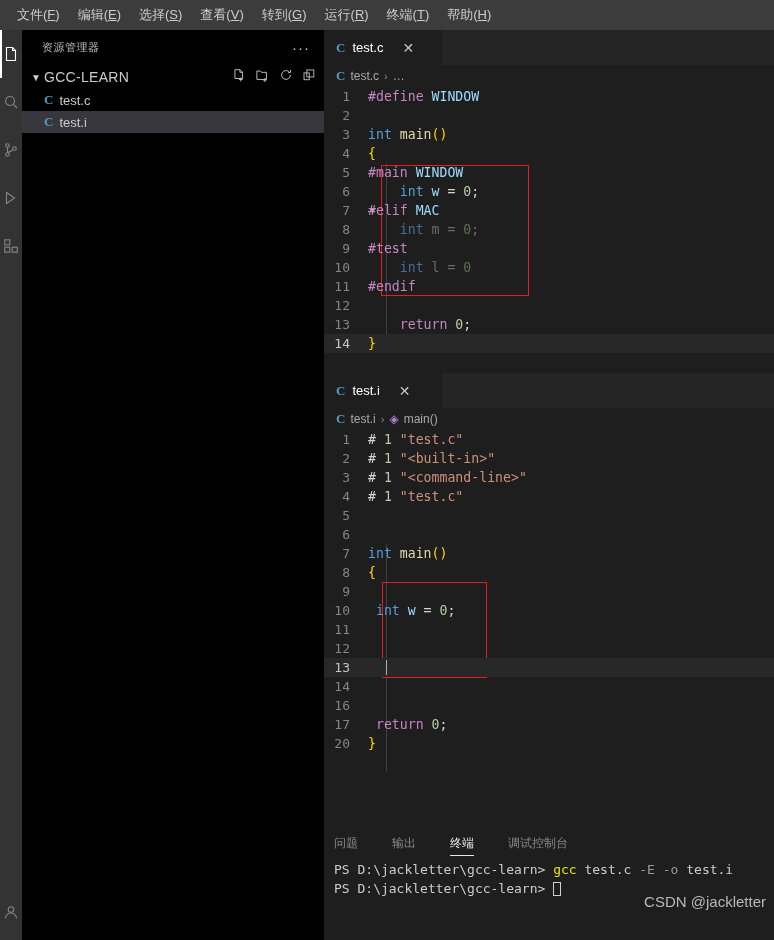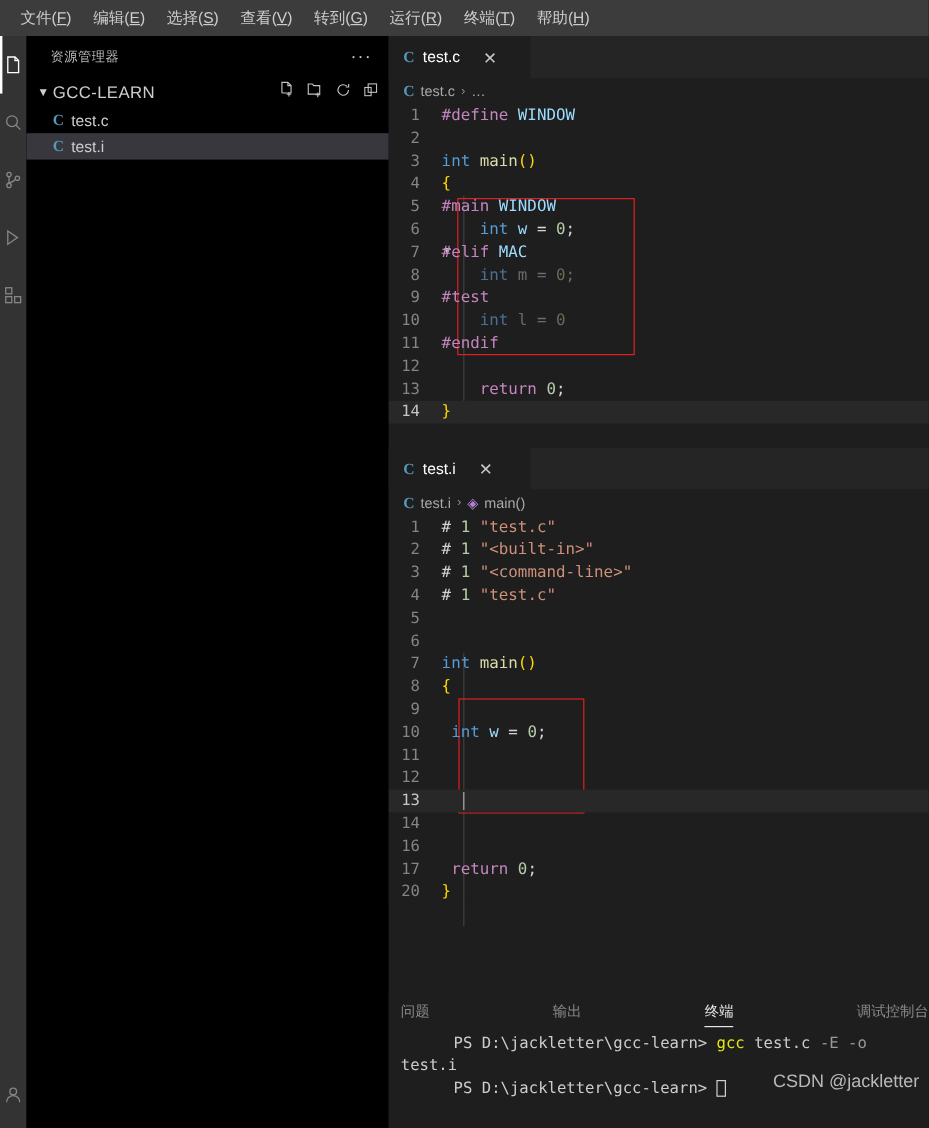--- a/index.html
+++ b/index.html
@@ -120,31 +120,31 @@
     position:absolute; width:1px; background:#404040; top:0; bottom:0;
   }
   .redbox {
     position: absolute; border: 1px solid #e02020; pointer-events: none;
   }
   .folder-arrow { position:absolute; color:#c5c5c5; font-size:9px; }
   .caret { display:inline-block; width:1px; height:15px; background:#aeafad; vertical-align:-3px;}
 
   
   #panel { position:absolute; left:324px; width:450px; background:#1e1e1e; }
-  .panel-tabs { height:34px; display:flex; align-items:center; padding-left:10px; gap:10px;justify-content:space-between;}
+  .panel-tabs { height:34px; display:flex; align-items:center; padding-left:10px; gap:34px;}
   .ptab { color:#8a8a8a; font-size:12px; position:relative; height:34px; display:flex; align-items:center;}
   .ptab.active { color:#e7e7e7; }
   .ptab.active::after {
     content:""; position:absolute; left:0; right:0; bottom:4px; height:1px; background:#e7e7e7;
   }
   .term {
     font-family:"DejaVu Sans Mono","Liberation Mono",monospace;
     font-size:13px; line-height:19px; padding-left:10px; color:#cccccc;
   }
-  .t-ps { color:#cccccc;margin-left:44px; }
+  .t-ps { color:#cccccc; }
   .t-cmd { color:#e5e510; }
   .t-arg { color:#cccccc; }
   .t-flag { color:#9a9a9a; }
   .tcaret { display:inline-block; width:8px; height:14px; border:1px solid #d0d0d0; vertical-align:-3px;}
   #watermark {
     position:absolute; right:8px; bottom:30px;
     color:#b9b9b9; font-size:15px; font-family:"Liberation Sans", sans-serif;
   }
 </style>
 </head>

